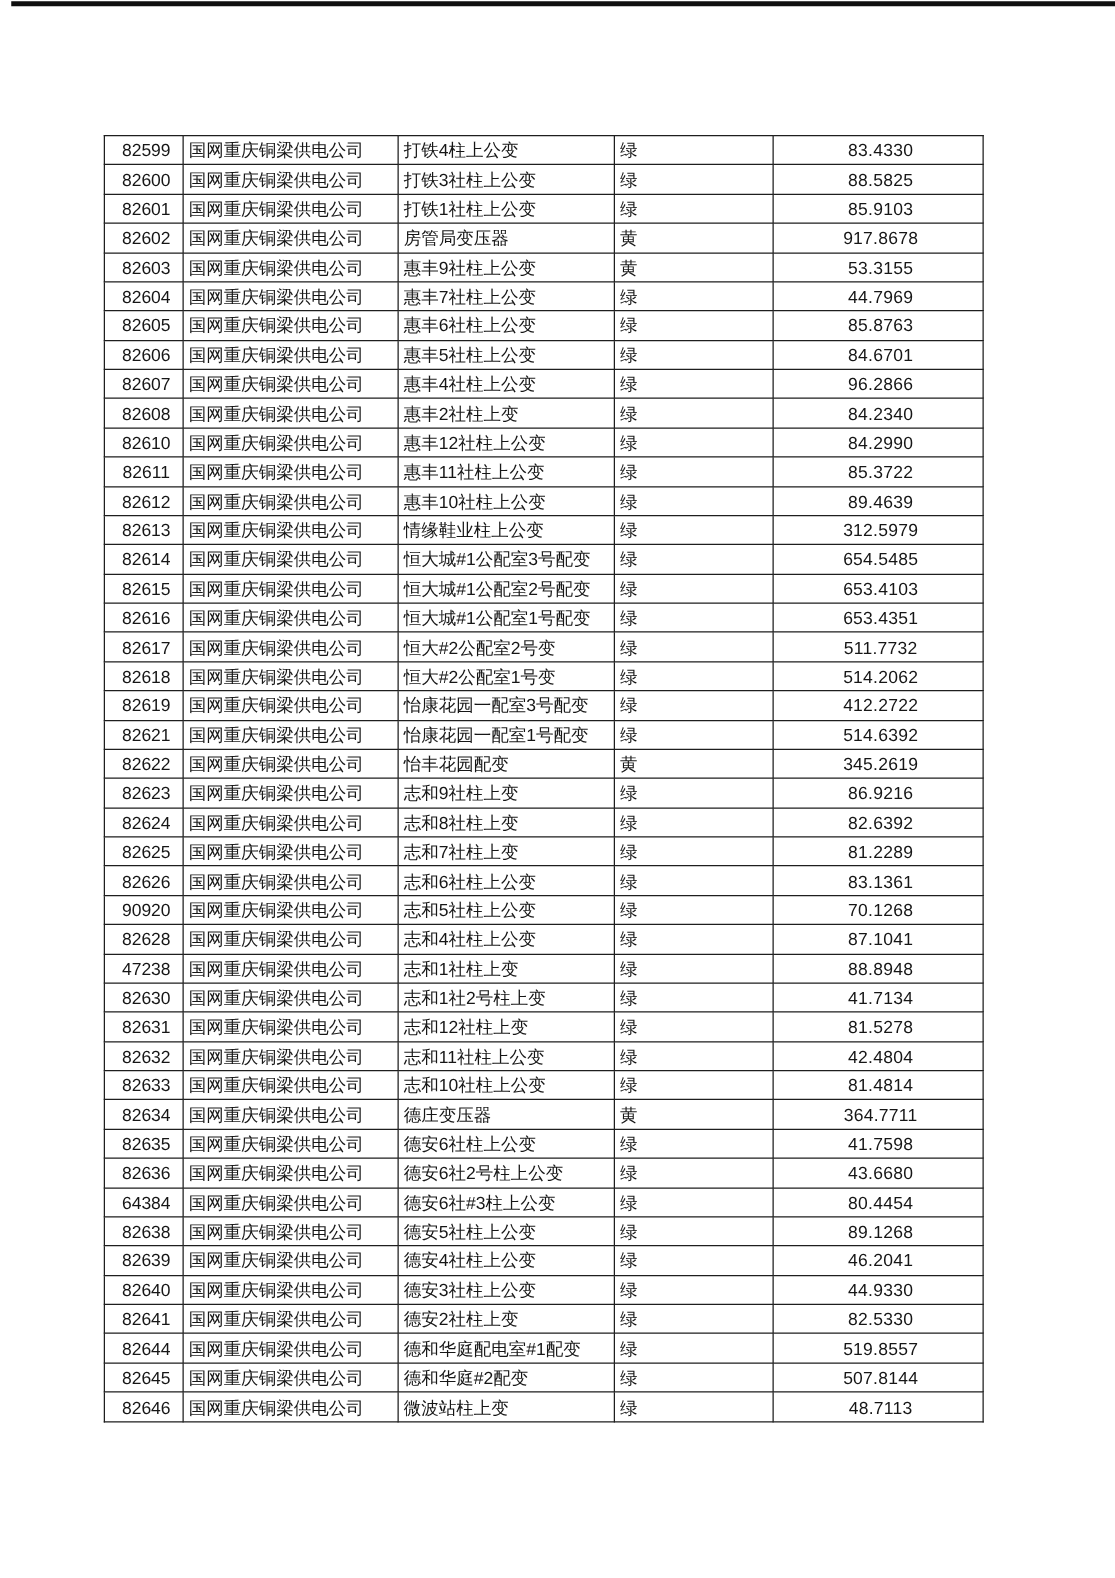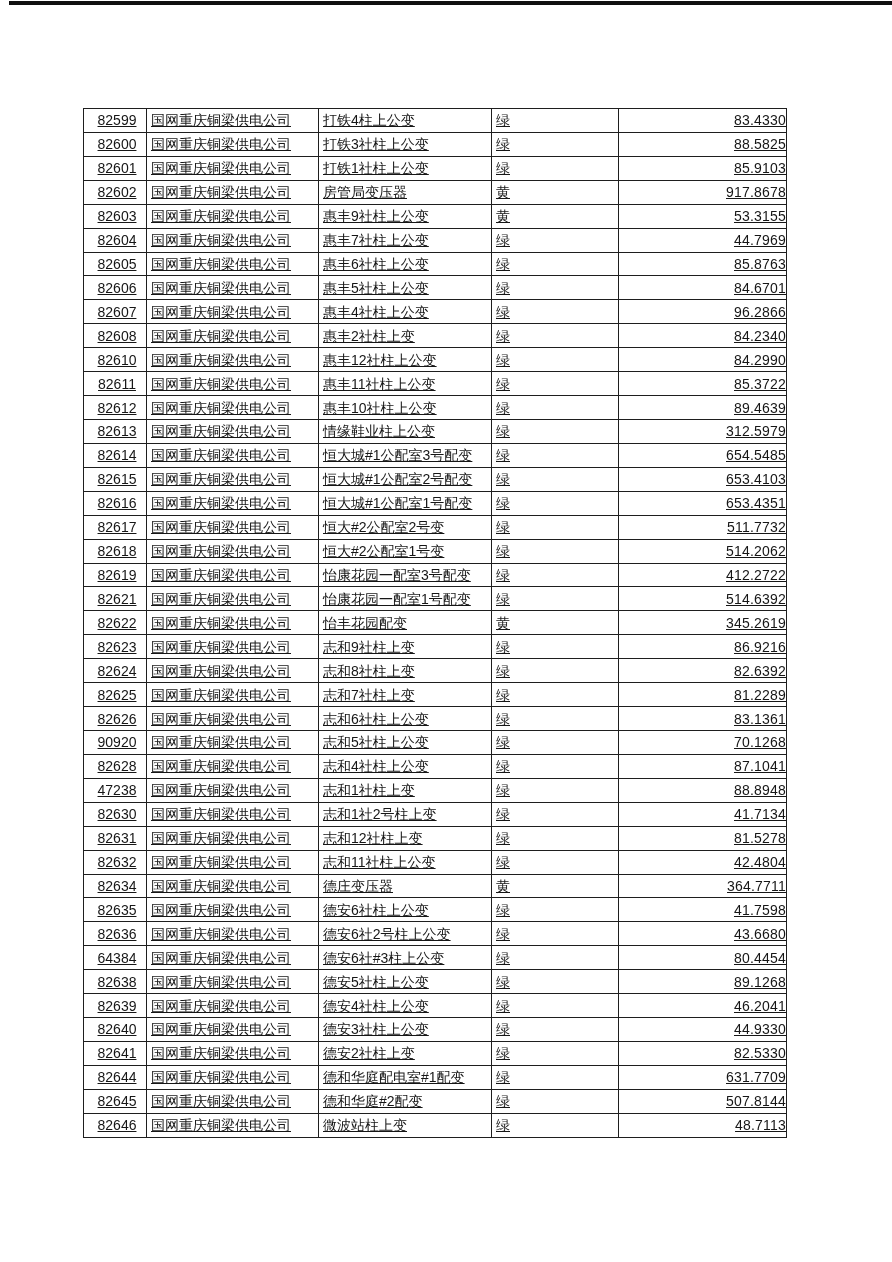--- a/index.html
+++ b/index.html
@@ -26,37 +26,36 @@
   table.sheet {
     position: absolute;
     left: 83px;
     top: 108px;
     width: 703px;
     height: 1030px;
     border-collapse: collapse;
     table-layout: fixed;
     font-size: 14px;
     line-height: 1;
-    text-decoration: underline;
   }
   table.sheet td {
     border: 1px solid #1e1e1e;
     padding: 0 0 0 4px;
     vertical-align: middle;
     white-space: nowrap;
     overflow: hidden;
     font-weight: 500;
   }
   col.c-id     { width: 63px;  }
   col.c-company{ width: 172px; }
   col.c-device { width: 173px; }
   col.c-status { width: 127px; }
   col.c-value  { width: 168px; }
   td.cell-id    { text-align: center; padding-left: 0; }
-  td.cell-value { text-align: right; padding-left: 0; letter-spacing: 0.2px; }
+  td.cell-value { text-align: center; padding-left: 0; letter-spacing: 0.2px; }
 </style>
 </head>
 <body>
 
 <div class="top-bar"></div>
 
 <table class="sheet">
   <colgroup>
     <col class="c-id">
     <col class="c-company">
@@ -283,20 +282,27 @@
         <td class="cell-value">81.5278</td>
       </tr>
       <tr>
         <td class="cell-id">82632</td>
         <td class="cell-company">国网重庆铜梁供电公司</td>
         <td class="cell-device">志和11社柱上公变</td>
         <td class="cell-status">绿</td>
         <td class="cell-value">42.4804</td>
       </tr>
       <tr>
+        <td class="cell-id">82633</td>
+        <td class="cell-company">国网重庆铜梁供电公司</td>
+        <td class="cell-device">志和10社柱上公变</td>
+        <td class="cell-status">绿</td>
+        <td class="cell-value">81.4814</td>
+      </tr>
+      <tr>
         <td class="cell-id">82634</td>
         <td class="cell-company">国网重庆铜梁供电公司</td>
         <td class="cell-device">德庄变压器</td>
         <td class="cell-status">黄</td>
         <td class="cell-value">364.7711</td>
       </tr>
       <tr>
         <td class="cell-id">82635</td>
         <td class="cell-company">国网重庆铜梁供电公司</td>
         <td class="cell-device">德安6社柱上公变</td>
@@ -343,21 +349,21 @@
         <td class="cell-company">国网重庆铜梁供电公司</td>
         <td class="cell-device">德安2社柱上变</td>
         <td class="cell-status">绿</td>
         <td class="cell-value">82.5330</td>
       </tr>
       <tr>
         <td class="cell-id">82644</td>
         <td class="cell-company">国网重庆铜梁供电公司</td>
         <td class="cell-device">德和华庭配电室#1配变</td>
         <td class="cell-status">绿</td>
-        <td class="cell-value">631.7709</td>
+        <td class="cell-value">519.8557</td>
       </tr>
       <tr>
         <td class="cell-id">82645</td>
         <td class="cell-company">国网重庆铜梁供电公司</td>
         <td class="cell-device">德和华庭#2配变</td>
         <td class="cell-status">绿</td>
         <td class="cell-value">507.8144</td>
       </tr>
       <tr>
         <td class="cell-id">82646</td>

